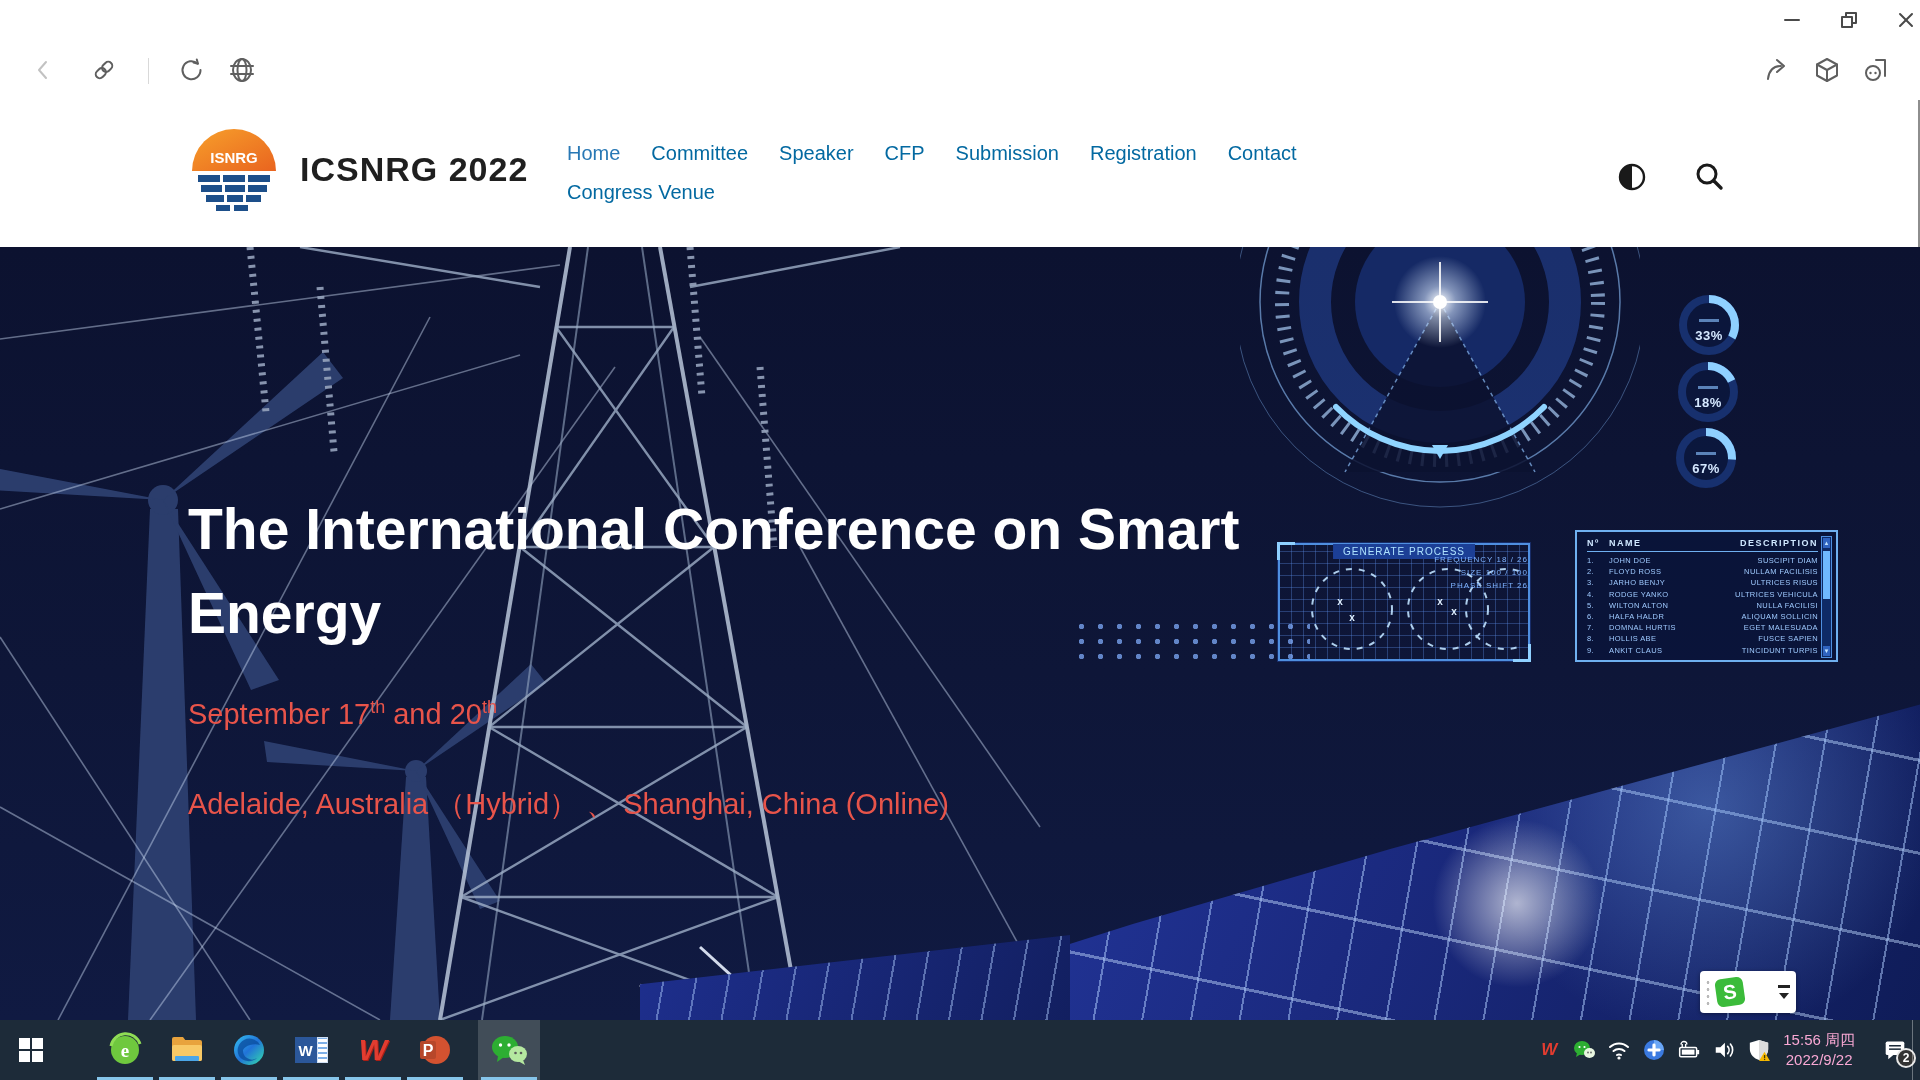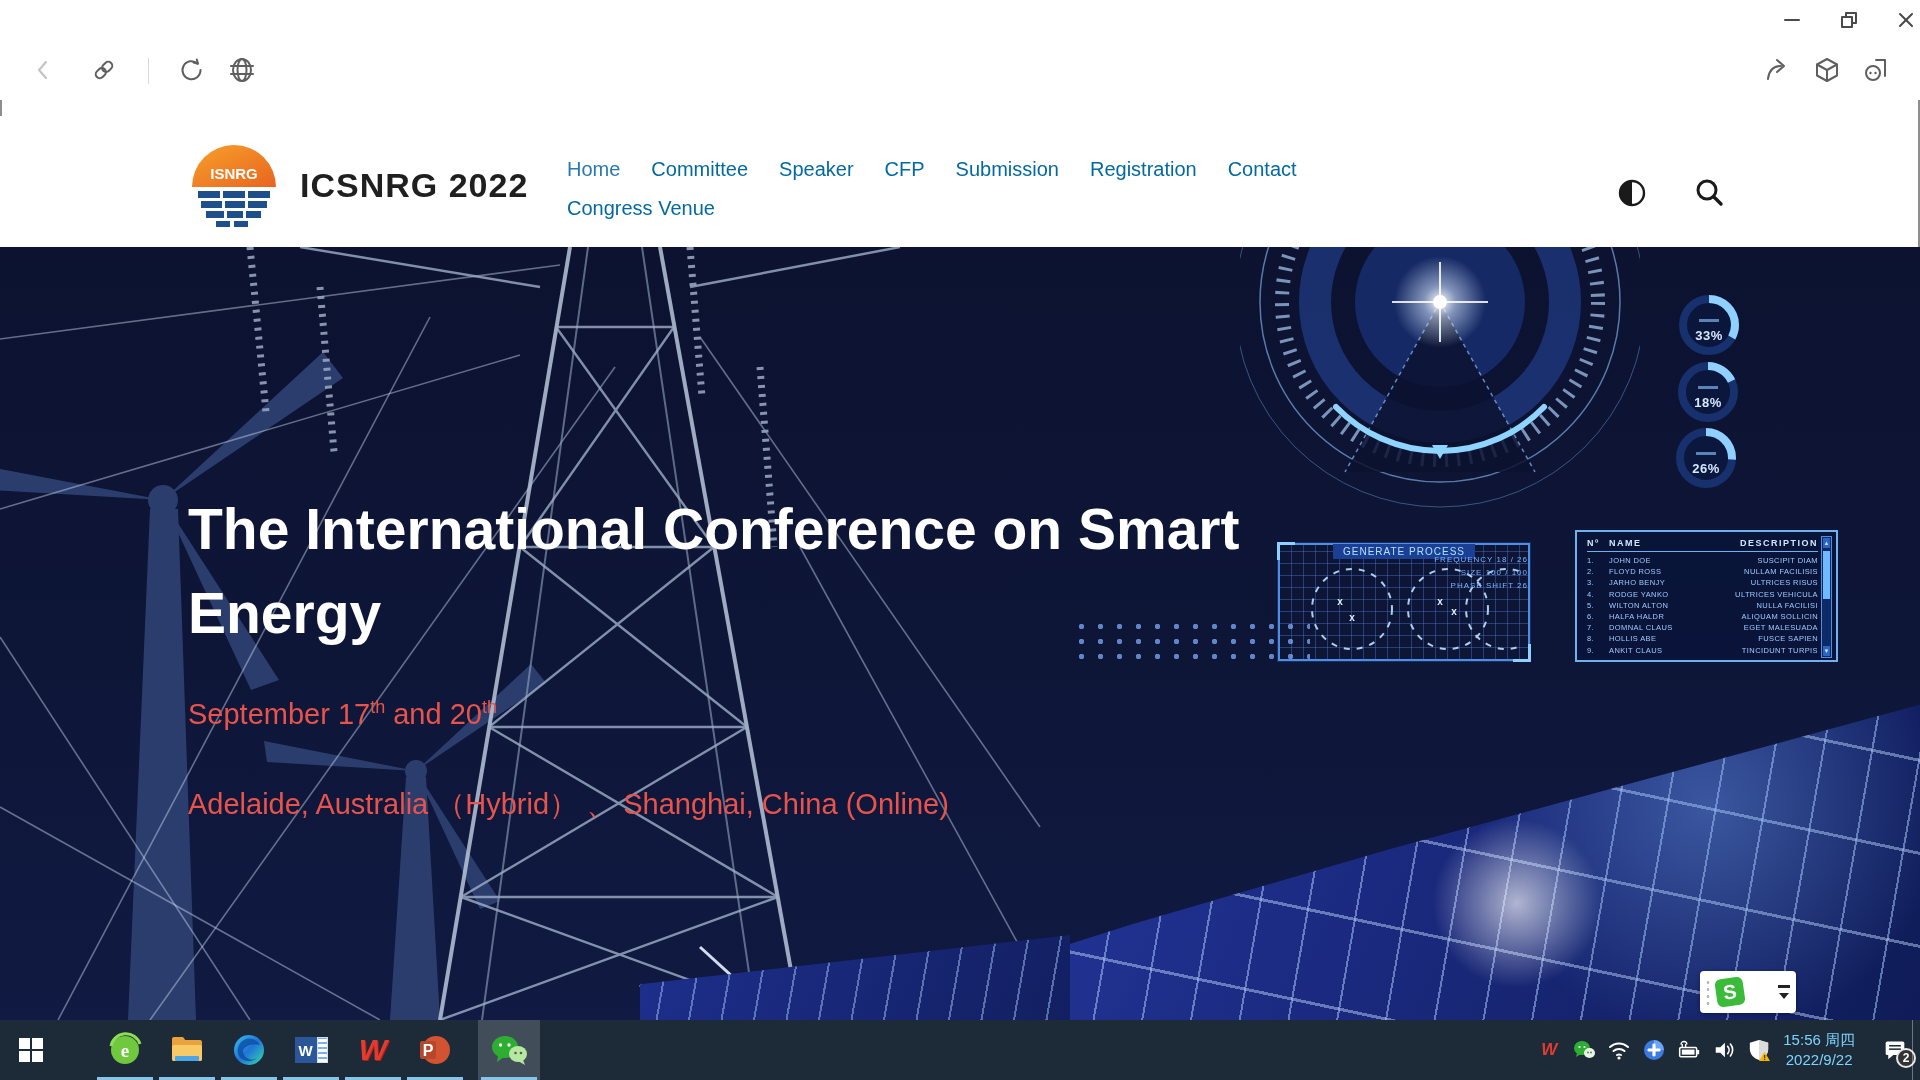--- a/index.html
+++ b/index.html
@@ -11,21 +11,21 @@
   
   #titlebar{left:0;top:0;width:1920px;height:40px;background:#fff;}
   .winbtn{top:6px;width:34px;height:28px;display:flex;align-items:center;justify-content:center;}
   #toolbar{left:0;top:40px;width:1920px;height:60px;background:#fff;}
   .tbtn{top:12px;width:36px;height:36px;display:flex;align-items:center;justify-content:center;}
   .ic{stroke:#5f5f5f;fill:none;stroke-width:2;stroke-linecap:round;stroke-linejoin:round;}
   .ic-dis{stroke:#c2c2c2;}
   .ic-dark{stroke:#4a4a4a;}
   .vdiv{top:18px;width:1px;height:26px;background:#d9d9d9;}
   
-  #siteheader{left:0;top:116px;width:1551px;height:147px;background:#fff;}
+  #siteheader{left:0;top:100px;width:1551px;height:147px;background:#fff;}
   #logo{left:190px;top:27px;width:88px;height:88px;border-radius:50%;overflow:hidden;}
   #brand{left:300px;top:50px;font-size:34px;font-weight:bold;color:#1f1f1f;letter-spacing:1px;}
   #mainnav{left:567px;top:38px;width:870px;display:flex;flex-wrap:wrap;column-gap:31px;row-gap:9px;}
   #mainnav a{font-size:20px;color:#0369a1;text-decoration:none;line-height:30px;cursor:pointer;}
   #mainnav a.active{color:#2878b5;}
   .hdricon{top:60px;width:34px;height:34px;display:flex;align-items:center;justify-content:center;cursor:pointer;}
   
   #hero{left:0;top:247px;width:1920px;height:773px;overflow:hidden;
     background:linear-gradient(180deg,#0c1230 0%,#0e1638 55%,#101a42 100%);}
   #hero-title{left:188px;top:240px;width:1230px;font-size:57px;font-weight:bold;color:#fff;line-height:84px;}
@@ -86,21 +86,21 @@
   #swidget .wctrl{margin-left:auto;display:flex;flex-direction:column;align-items:center;gap:5px;}
   #swidget .wmin{width:12px;height:3px;background:#222;}
   #swidget .warr{width:0;height:0;border-left:5px solid transparent;border-right:5px solid transparent;border-top:6px solid #222;}
   
   #taskbar{left:0;top:1020px;width:1920px;height:60px;background:#1d2b39;display:flex;align-items:center;z-index:5;}
   .tkbtn{position:relative;width:62px;height:60px;display:flex;align-items:center;justify-content:center;cursor:pointer;}
   .tkbtn .runbar{position:absolute;left:3px;bottom:0;width:56px;height:3px;background:#86c5ea;}
   .tk-active{background:rgba(255,255,255,.16);}
   #tray{position:absolute;right:14px;top:0;height:60px;display:flex;align-items:center;gap:13px;}
   .trayic{width:22px;height:22px;display:flex;align-items:center;justify-content:center;cursor:pointer;}
-  #clock{color:#7dd3fc;font-size:15px;line-height:20px;text-align:center;cursor:pointer;}
+  #clock{color:#f9a8d4;font-size:15px;line-height:20px;text-align:center;cursor:pointer;}
   #showdesk{position:absolute;right:0;top:0;width:8px;height:60px;border-left:1px solid rgba(255,255,255,.35);cursor:pointer;}
   #notif{position:relative;cursor:pointer;}
   #notifbadge{position:absolute;right:-10px;bottom:-7px;width:20px;height:20px;border-radius:50%;
     background:#333;border:2px solid #e8e8e8;color:#fff;font-size:12px;font-weight:bold;
     display:flex;align-items:center;justify-content:center;}
   
   .glyph-word{display:flex;}
   .glyph-word .sq{width:22px;height:26px;background:#2b579a;color:#fff;font-weight:bold;font-size:15px;
     display:flex;align-items:center;justify-content:center;}
   .glyph-word .doc{width:11px;height:26px;background:#fff;
@@ -349,21 +349,21 @@
       </svg>
       <div class="glbl"></div>
       <div class="gval">18%</div>
     </div>
     <div class="abs gauge" style="left:1673px;top:178px;">
       <svg width="66" height="66" viewBox="0 0 66 66">
         <circle cx="33" cy="33" r="26" fill="rgba(10,25,70,.5)" stroke="#17306e" stroke-width="8"></circle>
         <circle cx="33" cy="33" r="26" fill="none" stroke="#8fd0ff" stroke-width="8" pathLength="100" stroke-dasharray="26 74" transform="rotate(-90 33 33)"></circle>
       </svg>
       <div class="glbl"></div>
-      <div class="gval">26%</div>
+      <div class="gval">67%</div>
     </div>
 
     <div id="genpanel" class="abs">
       <div class="grid"></div>
       <div class="corner c-tl"></div>
         <div class="corner c-br"></div>
       <svg class="abs" style="left:10px;top:18px;" width="230" height="92" viewBox="0 0 230 92">
         <g fill="none" stroke="#bfe2ff" stroke-width="2" stroke-dasharray="6 7" opacity="0.9">
           <circle cx="62" cy="46" r="40"></circle>
           <circle cx="158" cy="46" r="40"></circle>
@@ -418,21 +418,21 @@
           <span>WILTON ALTON</span>
           <span class="tdesc">NULLA FACILISI</span>
         </div>
       <div class="trow">
           <span>6.</span>
           <span>HALFA HALDR</span>
           <span class="tdesc">ALIQUAM SOLLICIN</span>
         </div>
       <div class="trow">
           <span>7.</span>
-          <span>DOMNAL CLAUS</span>
+          <span>DOMNAL HURTIS</span>
           <span class="tdesc">EGET MALESUADA</span>
         </div>
       <div class="trow">
           <span>8.</span>
           <span>HOLLIS ABE</span>
           <span class="tdesc">FUSCE SAPIEN</span>
         </div>
       <div class="trow">
           <span>9.</span>
           <span>ANKIT CLAUS</span>

